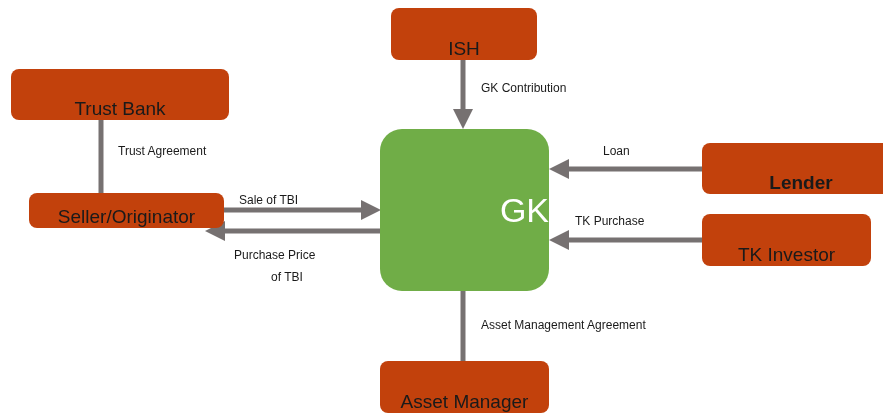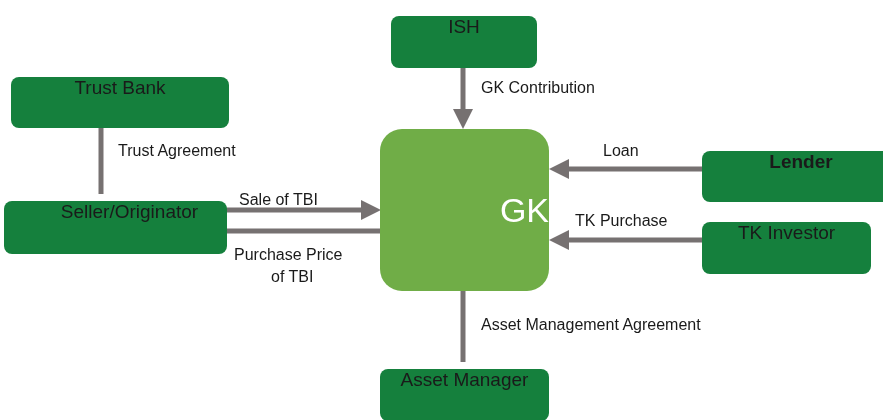--- a/index.html
+++ b/index.html
@@ -1,24 +1,24 @@
 <!DOCTYPE html>
 <html><head>
 <meta charset="utf-8">
 <style>
   html, body { margin: 0; padding: 0; background: #ffffff; }
   body { width: 883px; height: 420px; position: relative; overflow: hidden;
          font-family: "Liberation Sans", "DejaVu Sans", sans-serif; }
-  .node { position: absolute; background: #15803d; border-radius: 8px;
-          display: flex; align-items: flex-start; justify-content: center;
-          color: #1a1a1a; font-size: 19px; margin-top: 8px; }
+  .node { position: absolute; background: #c2410c; border-radius: 8px;
+          display: flex; align-items: flex-end; justify-content: center;
+          color: #1a1a1a; font-size: 19px; }
   .center { position: absolute; background: #70ad47; border-radius: 22px;
             display: flex; align-items: center; justify-content: flex-end;
             color: #ffffff; font-size: 34px; }
-  .lbl { position: absolute; color: #1a1a1a; font-size: 16px; white-space: nowrap; line-height: 20px; }
+  .lbl { position: absolute; color: #1a1a1a; font-size: 12px; white-space: nowrap; line-height: 20px; }
   svg { position: absolute; left: 0; top: 0; }
 </style>
 </head>
 <body>
 
 <svg width="883" height="420">
   <defs>
     <marker id="ah" markerWidth="4" markerHeight="4" refX="2.2" refY="2" orient="auto" markerUnits="strokeWidth">
       <path d="M0,0 L4,2 L0,4 z" fill="#767171"></path>
     </marker>
@@ -38,21 +38,21 @@
 
   <line x1="463" y1="290" x2="463" y2="362" stroke="#767171" stroke-width="5"></line>
 </svg>
 
 <div class="node" style="left:391px;top:8px;width:146px;height:52px;">
     <span>ISH</span>
   </div>
 <div class="node" style="left:11px;top:69px;width:218px;height:51px;">
     <span>Trust Bank</span>
   </div>
-<div class="node" style="left:4px;top:193px;width:195px;height:53px;padding-left:28px;">
+<div class="node" style="left:29px;top:193px;width:195px;height:35px;">
     <span>Seller/Originator</span>
   </div>
 <div class="center" style="left:380px;top:129px;width:169px;height:162px;">
     <span>GK</span>
   </div>
 <div class="node" style="left:702px;top:143px;width:198px;height:51px;font-weight:bold;">
     <span>Lender</span>
   </div>
 <div class="node" style="left:702px;top:214px;width:169px;height:52px;">
     <span>TK Investor</span>

